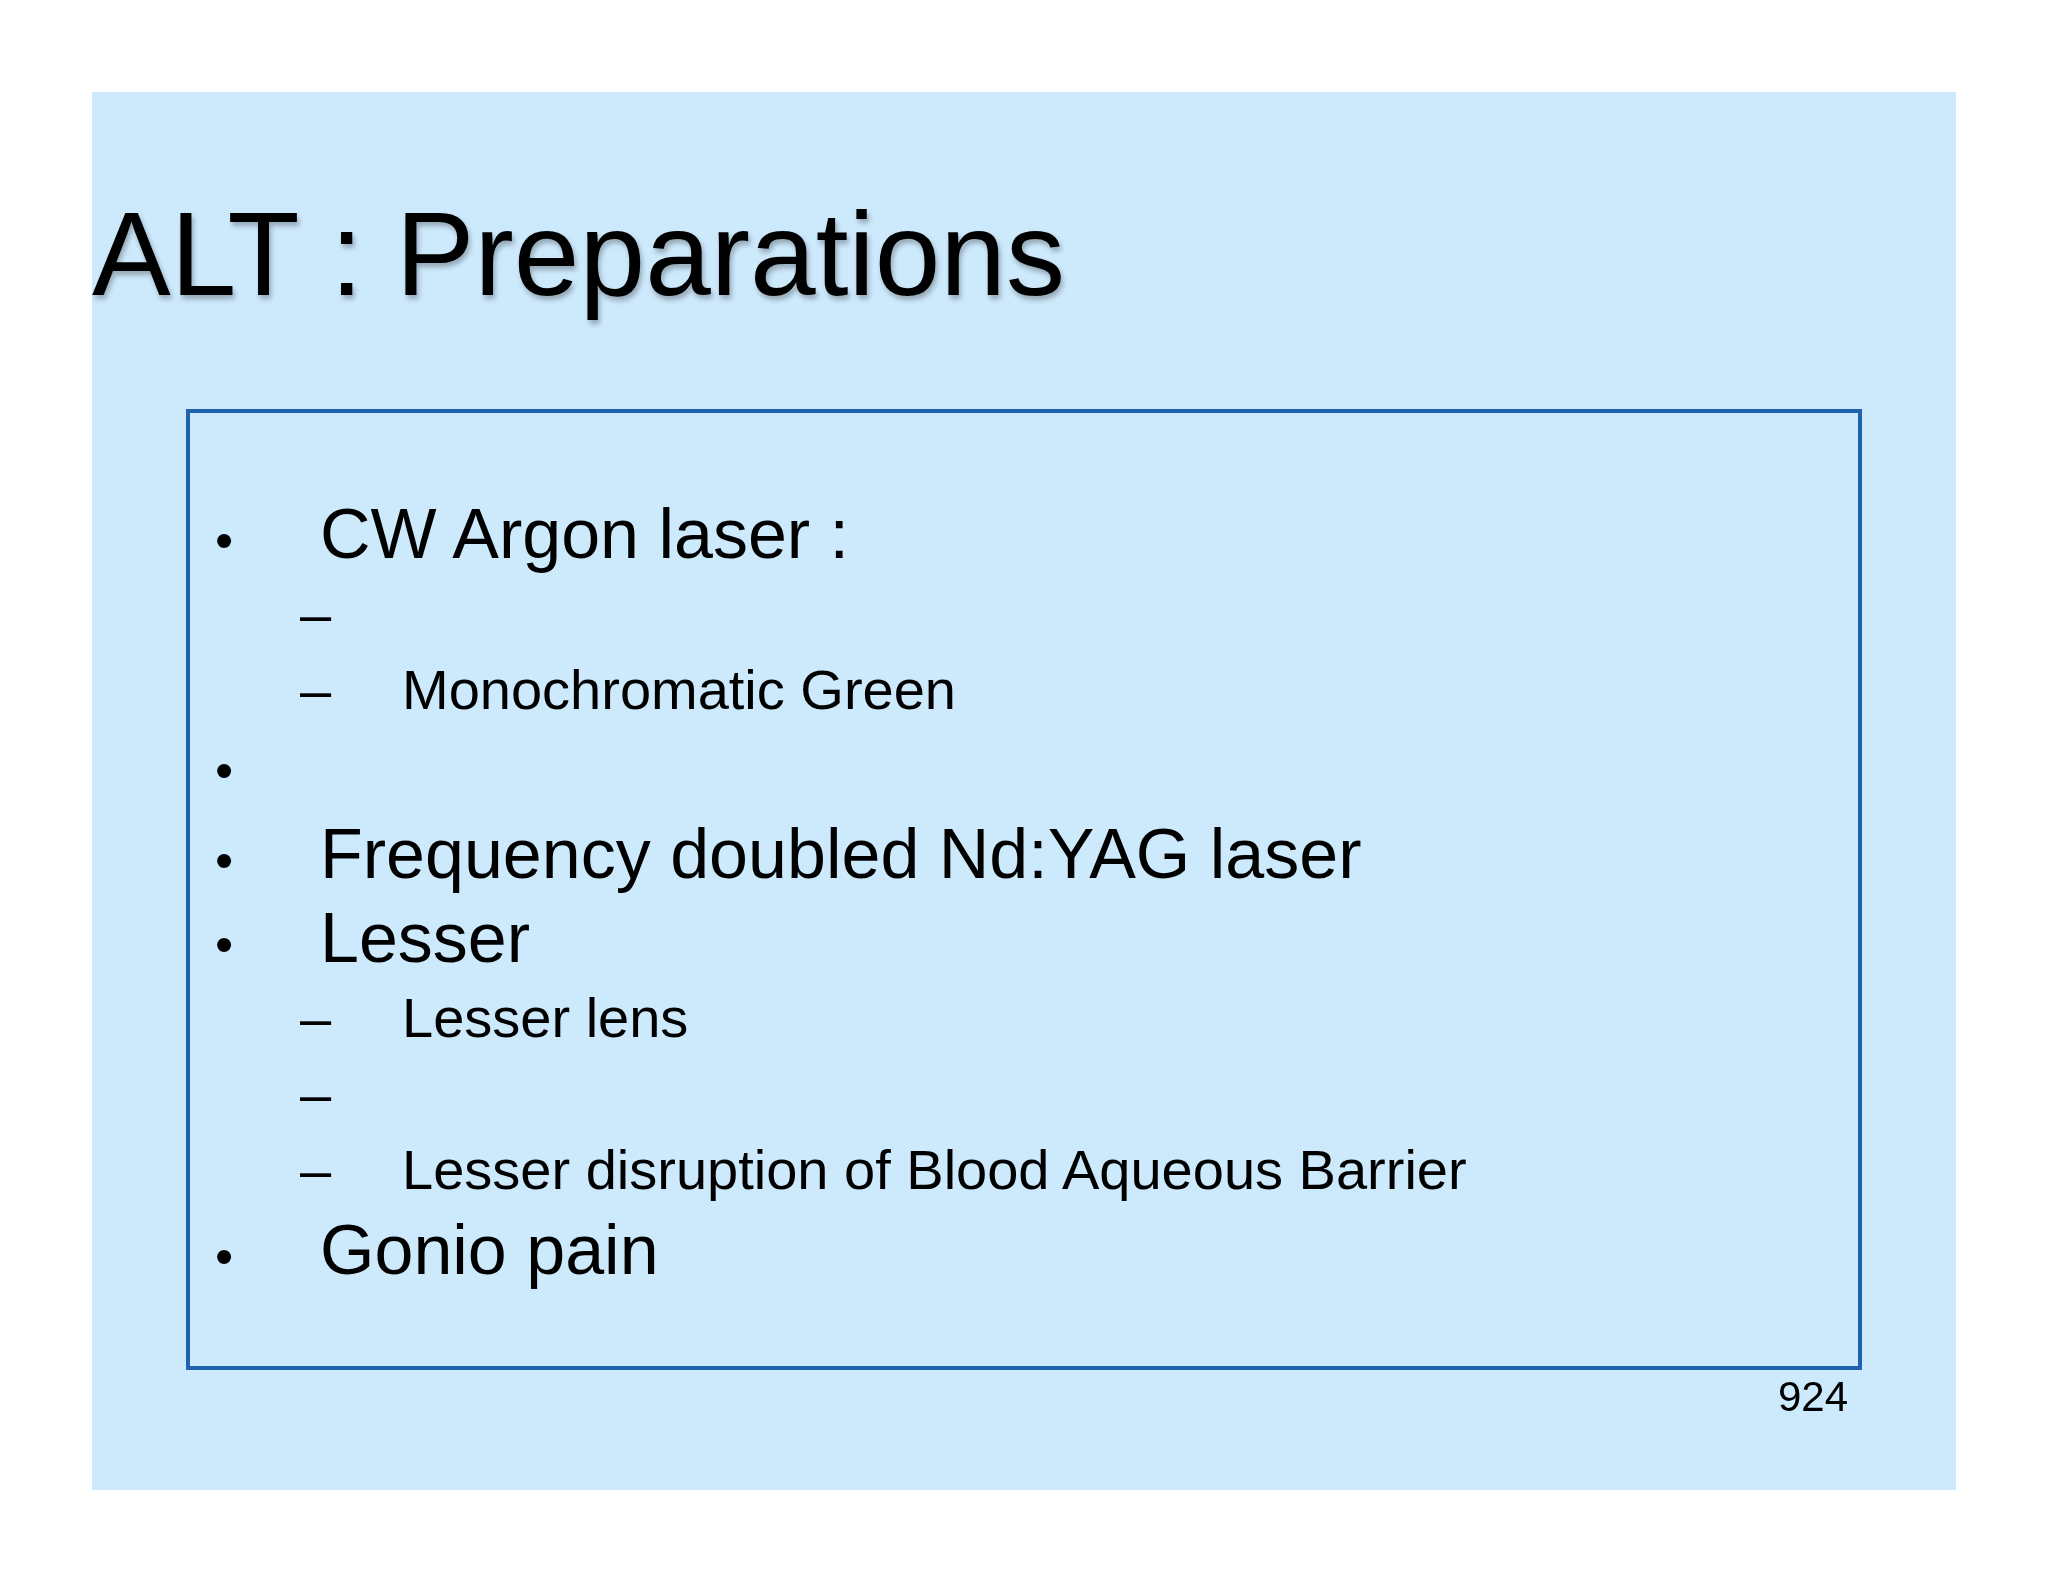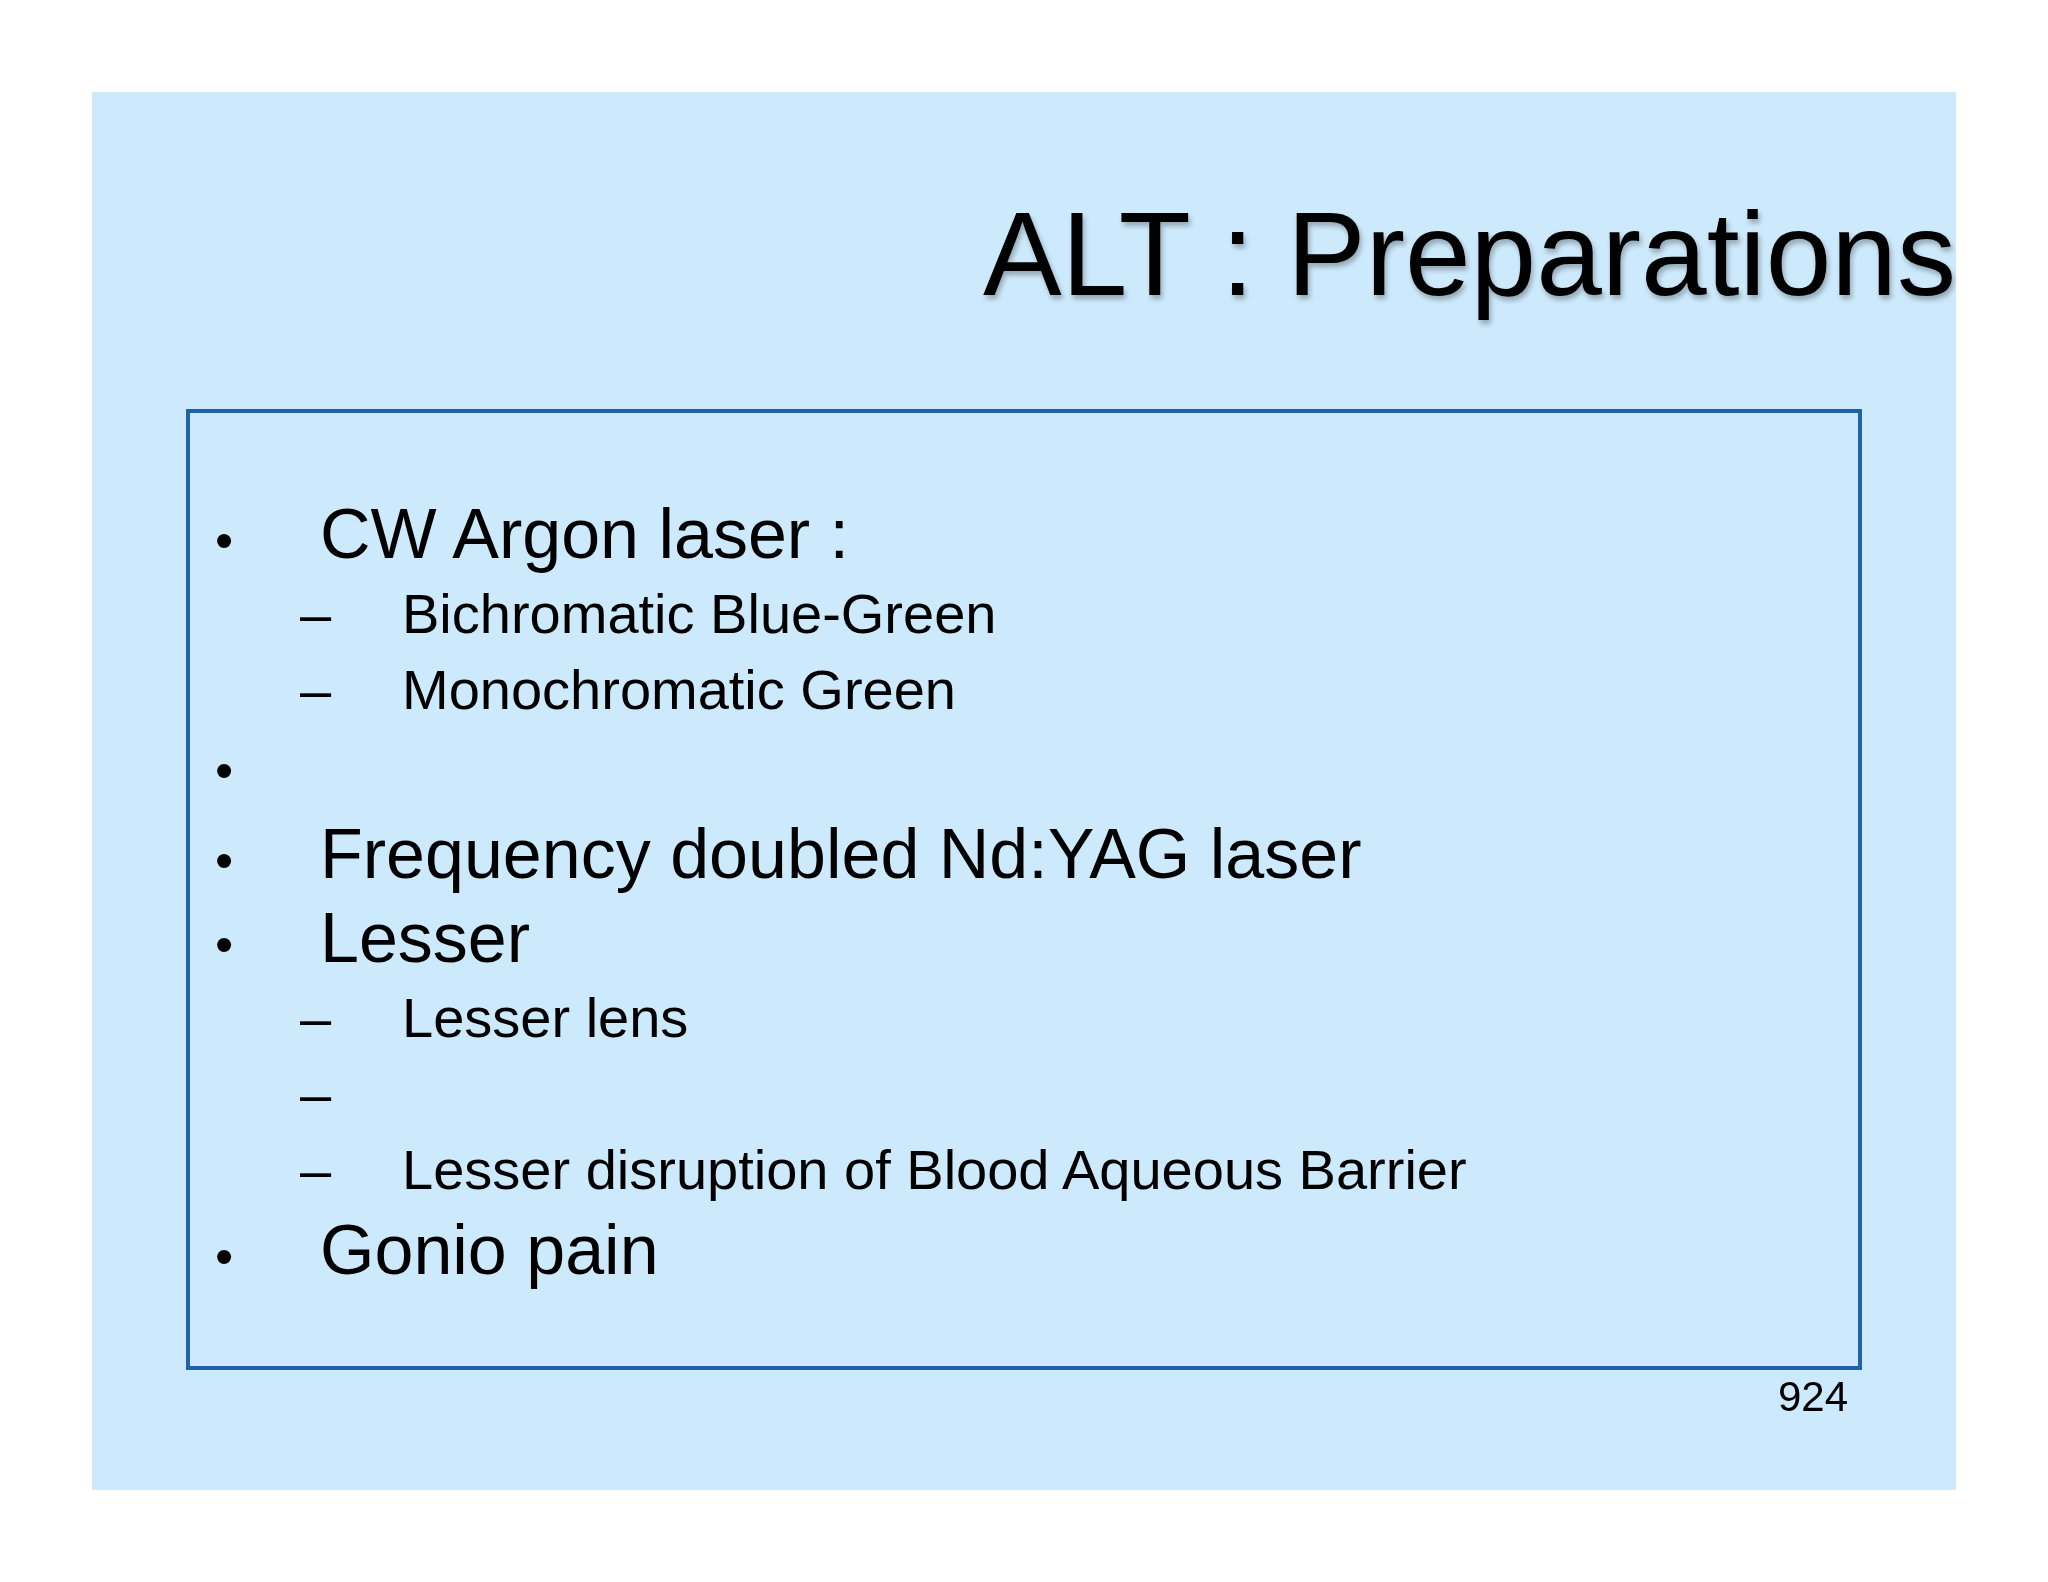--- a/index.html
+++ b/index.html
@@ -22,21 +22,21 @@
     position: absolute;
     left: 92px;
     top: 92px;
     width: 1864px;
     height: 1398px;
     background: var(--slide-bg, #cde9fc);
   }
   .slide-title {
     margin: 0;
     padding-top: 92px;
-    text-align: right;
+    text-align: left;
     font-size: 118px;
     line-height: 1.2;
     font-weight: 400;
     letter-spacing: 0px;
     color: var(--text-color, #000000);
     text-shadow: 2px 4px 5px rgba(0,0,0,0.28);
     white-space: nowrap;
   }
   .content-box {
     position: absolute;
@@ -98,21 +98,20 @@
     <h1 class="slide-title">ALT : Preparations</h1>
 
     <div class="content-box">
       <div>
           <div class="bullet level1">
             <span class="marker">•</span>
             <span class="text">CW Argon laser :</span>
           </div>
           <div class="bullet level2">
             <span class="marker">–</span>
-            <span class="text">Bichromatic Blue-Green</span>
           </div>
           <div class="bullet level2">
             <span class="marker">–</span>
             <span class="text">Monochromatic Green</span>
           </div>
           <div class="bullet level1">
             <span class="marker">•</span>
           </div>
           <div class="bullet level1">
             <span class="marker">•</span>

